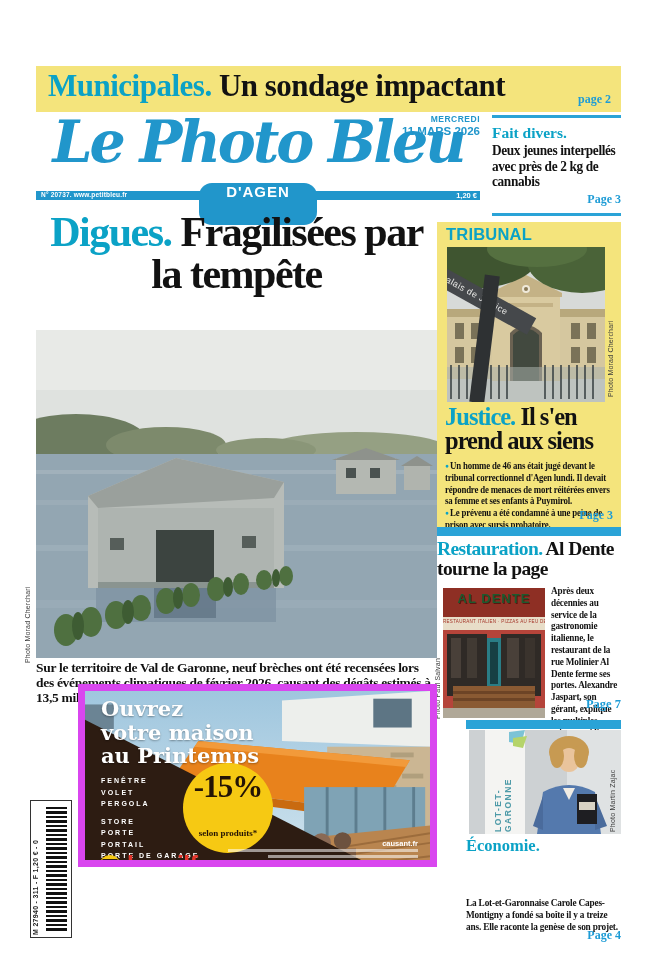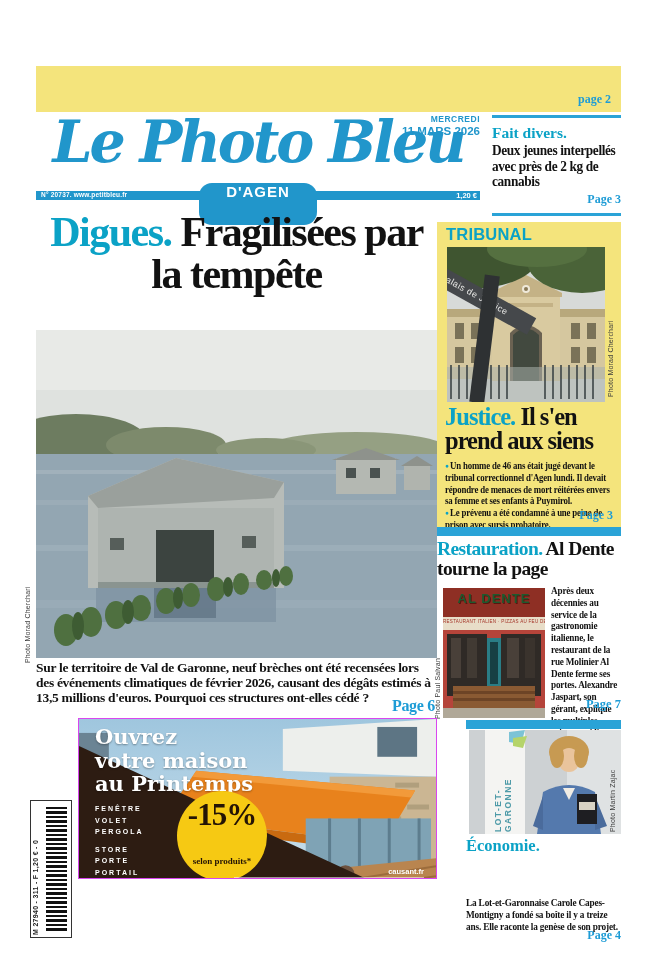--- a/index.html
+++ b/index.html
@@ -95,21 +95,21 @@
   #eco-photo{left:469px;top:730px;width:152px;height:104px;}
   #eco-banner-text{position:absolute;left:24px;top:6px;height:96px;writing-mode:vertical-rl;
       transform:rotate(180deg);font:700 8.5px "Liberation Sans",sans-serif;color:#4d9aa8;letter-spacing:1.5px;}
   #eco-kicker{position:absolute;left:466px;top:836px;font-size:16.5px;}
   #eco-title{position:absolute;left:466px;top:854px;width:165px;font-size:19px;line-height:1.0;letter-spacing:-0.5px;}
   #eco-body{position:absolute;left:466px;top:897px;width:166px;transform:scaleX(.95);
       transform-origin:0 0;font-size:9.8px;line-height:1.22;letter-spacing:-0.2px;}
   #eco-page{position:absolute;left:466px;top:928px;width:155px;text-align:right;font-size:12px;}
 
   
-  #ad{position:absolute;left:78px;top:718px;width:359px;height:161px;border:1px solid #d946ef;overflow:hidden;background:#9fc6de;}
+  #ad{position:absolute;left:78px;top:684px;width:359px;height:183px;border:7px solid #d946ef;overflow:hidden;background:#9fc6de;}
   #ad-bg{position:absolute;inset:0;}
   #ad-wedge{position:absolute;inset:0;background:#2d1c12;
       clip-path:polygon(0 17%,80% 100%,0 100%);}
   #ad-headline{position:absolute;left:16px;top:6px;color:#fff;white-space:pre-line;
       font-family:"DejaVu Serif",serif;font-weight:700;font-size:21px;line-height:1.12;
       text-shadow:0 1px 2px rgba(0,0,0,.35);}
   #ad-products{position:absolute;left:16px;top:84px;color:#fff;
       font:700 7px "Liberation Sans",sans-serif;letter-spacing:2px;line-height:1.65;}
   #ad-products .gap{margin-top:6px;}
   #ad-circle{position:absolute;left:98px;top:72px;width:90px;height:90px;border-radius:50%;
@@ -134,20 +134,21 @@
       background:repeating-linear-gradient(#111 0 2px,#fff 2px 4px,#111 4px 7px,#fff 7px 9px);}
   #barcode .btxt{position:absolute;left:1px;top:4px;height:130px;writing-mode:vertical-rl;
       transform:rotate(180deg);font:700 7px "Liberation Sans",sans-serif;color:#222;letter-spacing:.3px;}
 </style>
 </head>
 <body>
 
 <div id="page">
 
   <div id="top-banner">
+    <div class="line serifB"><span class="kicker">Municipales.</span><span> Un sondage impactant</span></div>
     <span class="pg pageref">page 2</span>
   </div>
 
   <div id="masthead">
     <div id="mast-title">Le Photo Bleu</div>
     <div id="mast-date">
       <div class="d1">MERCREDI</div>
       <div class="d2">11 MARS 2026</div>
     </div>
     <div id="mast-bar"></div>

